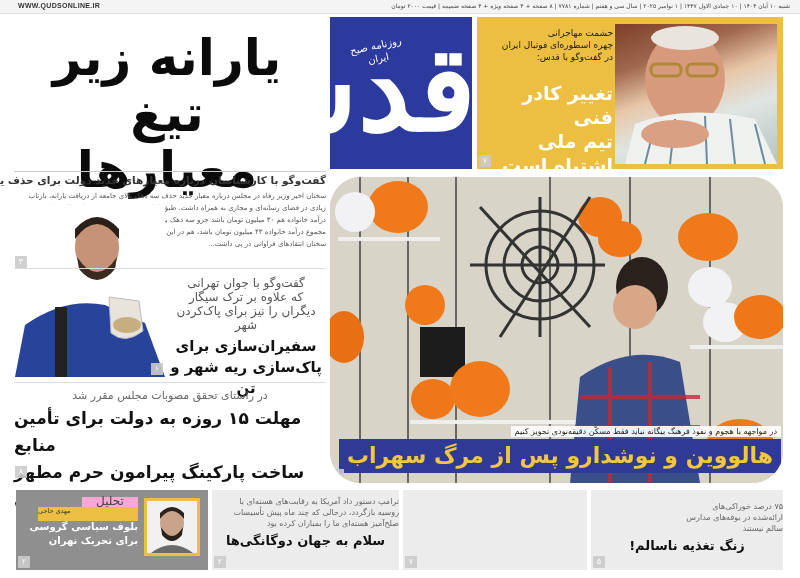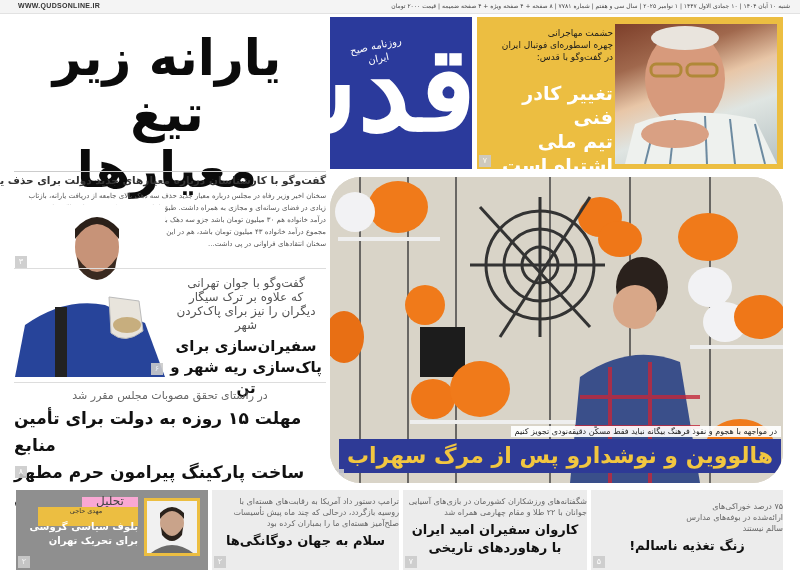--- a/index.html
+++ b/index.html
@@ -47,21 +47,21 @@
   #hw-caption-box { right: 0; bottom: 8px; width: 453px; }
   #hw-kicker { position: absolute; right: 2px; bottom: 38px; background: rgba(255,255,255,0.92); font-size: 8px; color: #222; padding: 1px 4px; white-space: nowrap; }
   #hw-title { position: absolute; right: 2px; bottom: 2px; background: #2e3a96; color: #f2c640; font-size: 22px; font-weight: bold; padding: 2px 8px; white-space: nowrap; line-height: 30px; }
 
   
   .card { position: absolute; top: 490px; height: 80px; background: #ececec; overflow: hidden; }
   .card .ck { font-size: 8px; color: #666; line-height: 11px; text-align: right; }
   .card .ct { font-size: 13px; font-weight: bold; color: #111; text-align: center; line-height: 18px; margin-top: 3px; }
   #card-opinion { left: 16px; width: 192px; background: #8f8f8f; }
   #op-tag { position: absolute; right: 70px; top: 7px; width: 56px; height: 15px; background: #f9a8d4; font-size: 12px; color: #444; text-align: center; line-height: 9px; }
-  #op-author { position: absolute; right: 70px; top: 17px; width: 100px; height: 19px; background: #ecbe41; font-size: 6.5px; color: #333; text-align: center; padding-right: 4px; line-height: 9px; }
+  #op-author { position: absolute; right: 70px; top: 17px; width: 100px; height: 14px; background: #ecbe41; font-size: 6.5px; color: #333; text-align: left; padding-right: 4px; line-height: 9px; }
   #op-title { position: absolute; right: 70px; top: 30px; width: 110px; font-size: 10px; font-weight: bold; color: #fff; text-align: right; line-height: 14px; }
   #op-photo { position: absolute; right: 8px; top: 8px; width: 56px; height: 58px; background: #f1f1f1; border: 3px solid #ecbe41; }
 </style>
 </head>
 <body>
 
 <div id="topbar" class="abs"></div>
 <div id="site-url" class="abs">WWW.QUDSONLINE.IR</div>
 <div id="dateline" class="abs rtl">شنبه ۱۰ آبان ۱۴۰۴ | ۱۰ جمادی الاول ۱۴۴۷ | ۱ نوامبر ۲۰۲۵ | سال سی و هفتم | شماره ۷۷۸۱ | ۸ صفحه + ۴ صفحه ویژه + ۴ صفحه ضمیمه | قیمت ۲۰۰۰ تومان</div>
 
@@ -206,26 +206,20 @@
   <div style="padding-top:11px;">
     <div class="ck">۷۵ درصد خوراکی‌های</div>
     <div class="ck">ارائه‌شده در بوفه‌های مدارس</div>
     <div class="ck">سالم نیستند</div>
     <div class="ct">زنگ تغذیه ناسالم!</div>
   </div>
   <div class="pnum" style="left:2px;bottom:2px;">۵</div>
 </div>
 
 <div class="card rtl" style="left:403px;width:184px;">
-  <div style="padding-top:6px;">
-    <div class="ck">شگفتانه‌های ورزشکاران کشورمان در بازی‌های آسیایی</div>
-    <div class="ck">جوانان با ۲۲ طلا و مقام چهارمی همراه شد</div>
-    <div class="ct">کاروان سفیران امید ایران</div>
-    <div class="ct" style="margin-top:0">با رهاوردهای تاریخی</div>
-  </div>
   <div class="pnum" style="left:2px;bottom:2px;">۷</div>
 </div>
 
 <div class="card rtl" style="left:212px;width:187px;">
   <div style="padding-top:6px;">
     <div class="ck">ترامپ دستور داد آمریکا به رقابت‌های هسته‌ای با</div>
     <div class="ck">روسیه بازگردد، درحالی که چند ماه پیش تأسیسات</div>
     <div class="ck">صلح‌آمیز هسته‌ای ما را بمباران کرده بود</div>
     <div class="ct">سلام به جهان دوگانگی‌ها</div>
   </div>

